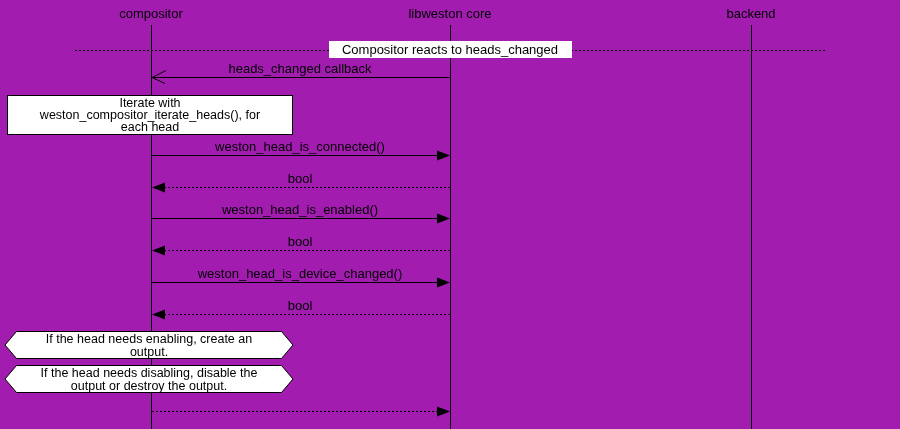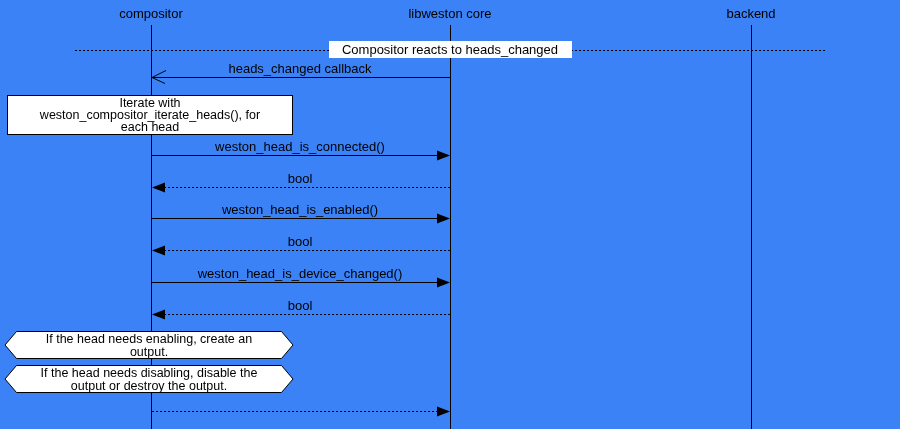--- a/index.html
+++ b/index.html
@@ -4,21 +4,21 @@
 <style>
   html, body {
     margin: 0;
     padding: 0;
     background: #ffffff;
   }
   .stage {
     position: relative;
     width: 900px;
     height: 429px;
-    background: #3b82f6;
+    background: #a21caf;
     overflow: hidden;
   }
   svg {
     display: block;
     font-family: "Liberation Sans", sans-serif;
   }
   .lbl {
     font-size: 13px;
     fill: #000000;
   }

